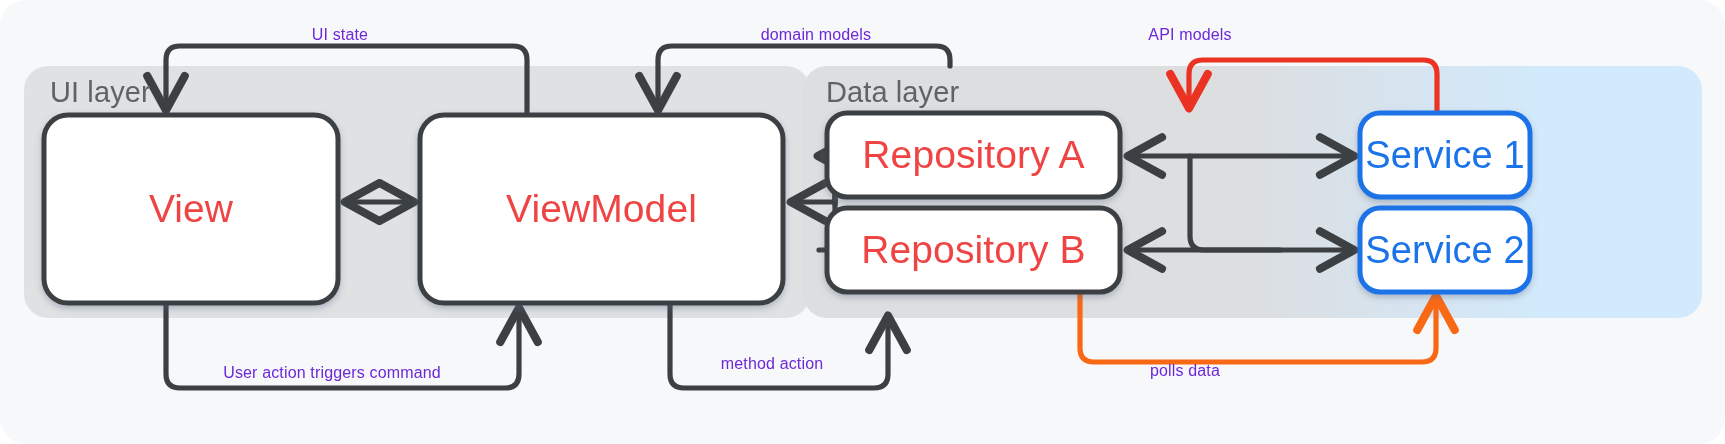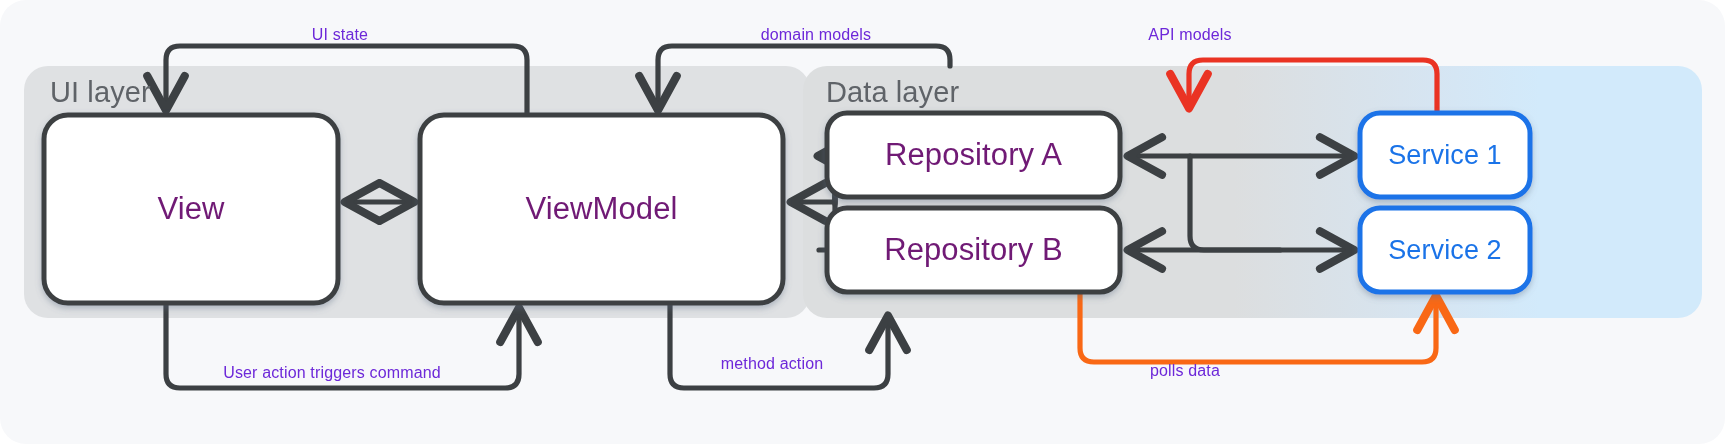--- a/index.html
+++ b/index.html
@@ -2,22 +2,22 @@
 <html><head>
 <meta charset="utf-8">
 <style>
   html,body{margin:0;padding:0;background:#fff;}
   #stage{position:relative;width:1725px;height:444px;overflow:hidden;
          font-family:"Liberation Sans","DejaVu Sans",sans-serif;}
   #canvas{position:absolute;inset:0;background:#f7f8fa;border-radius:26px;}
   #svgroot{position:absolute;inset:0;width:1725px;height:444px;}
   .nodeLabel{position:absolute;display:flex;align-items:center;justify-content:center;
              pointer-events:none;}
-  .boxtext{font-size:31px;color:#701a75;letter-spacing:.1px;white-space:nowrap;}
-  .svctext{font-size:27px;color:#1a73e8;letter-spacing:.1px;white-space:nowrap;}
+  .boxtext{font-size:39px;color:#ef4444;letter-spacing:.1px;white-space:nowrap;}
+  .svctext{font-size:38px;color:#1a73e8;letter-spacing:.1px;white-space:nowrap;}
   .layertext{position:absolute;font-size:29px;color:#5f6368;letter-spacing:.1px;white-space:nowrap;}
   .edgelabel{position:absolute;font-size:16px;color:#6d28d9;letter-spacing:.15px;
              white-space:nowrap;transform:translateX(-50%);}
 </style>
 </head>
 <body>
 
 <div id="stage">
   <div id="canvas"></div>
 

